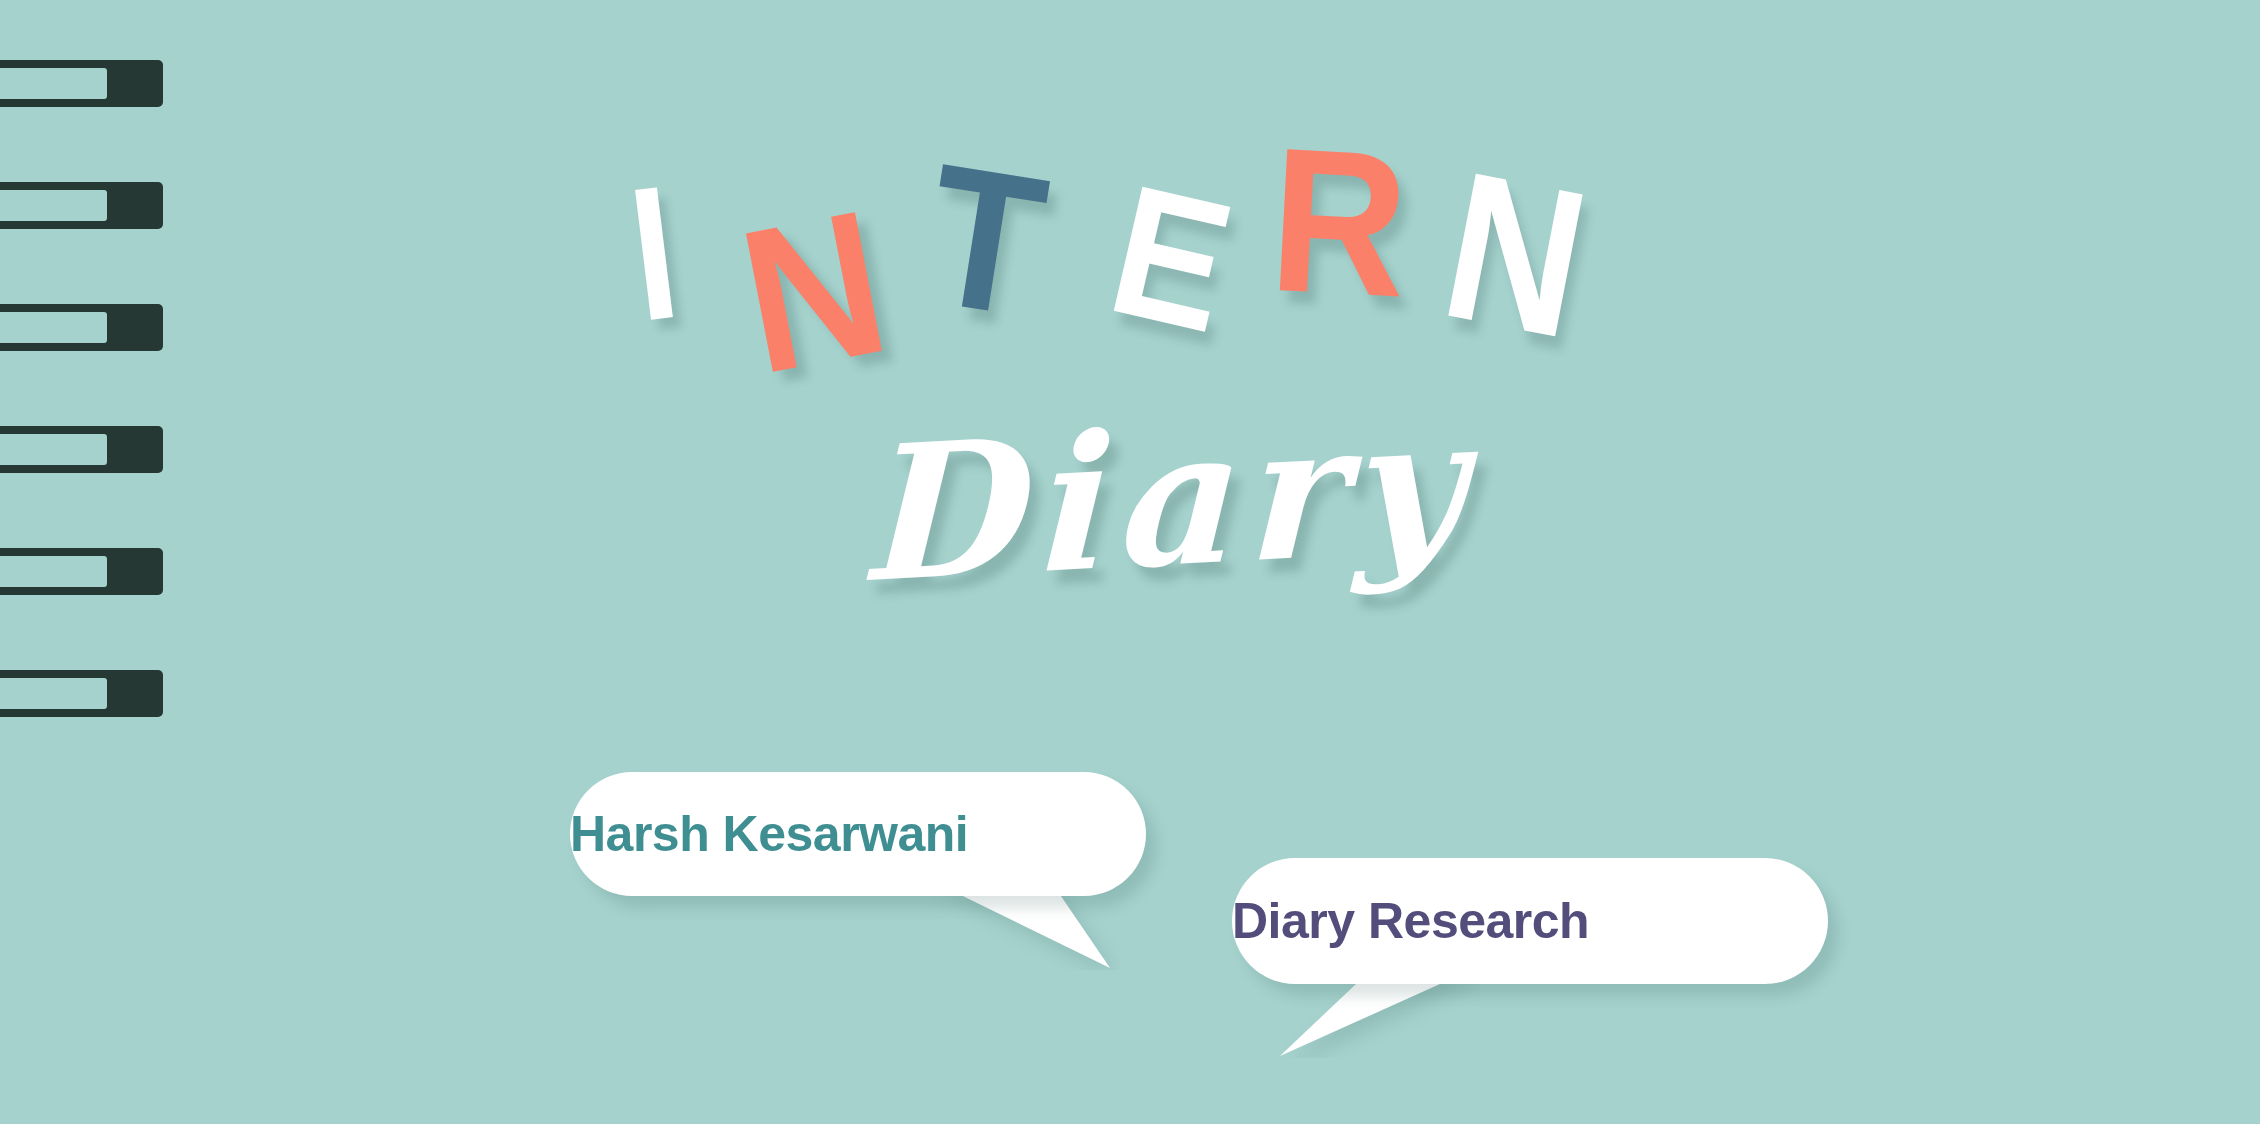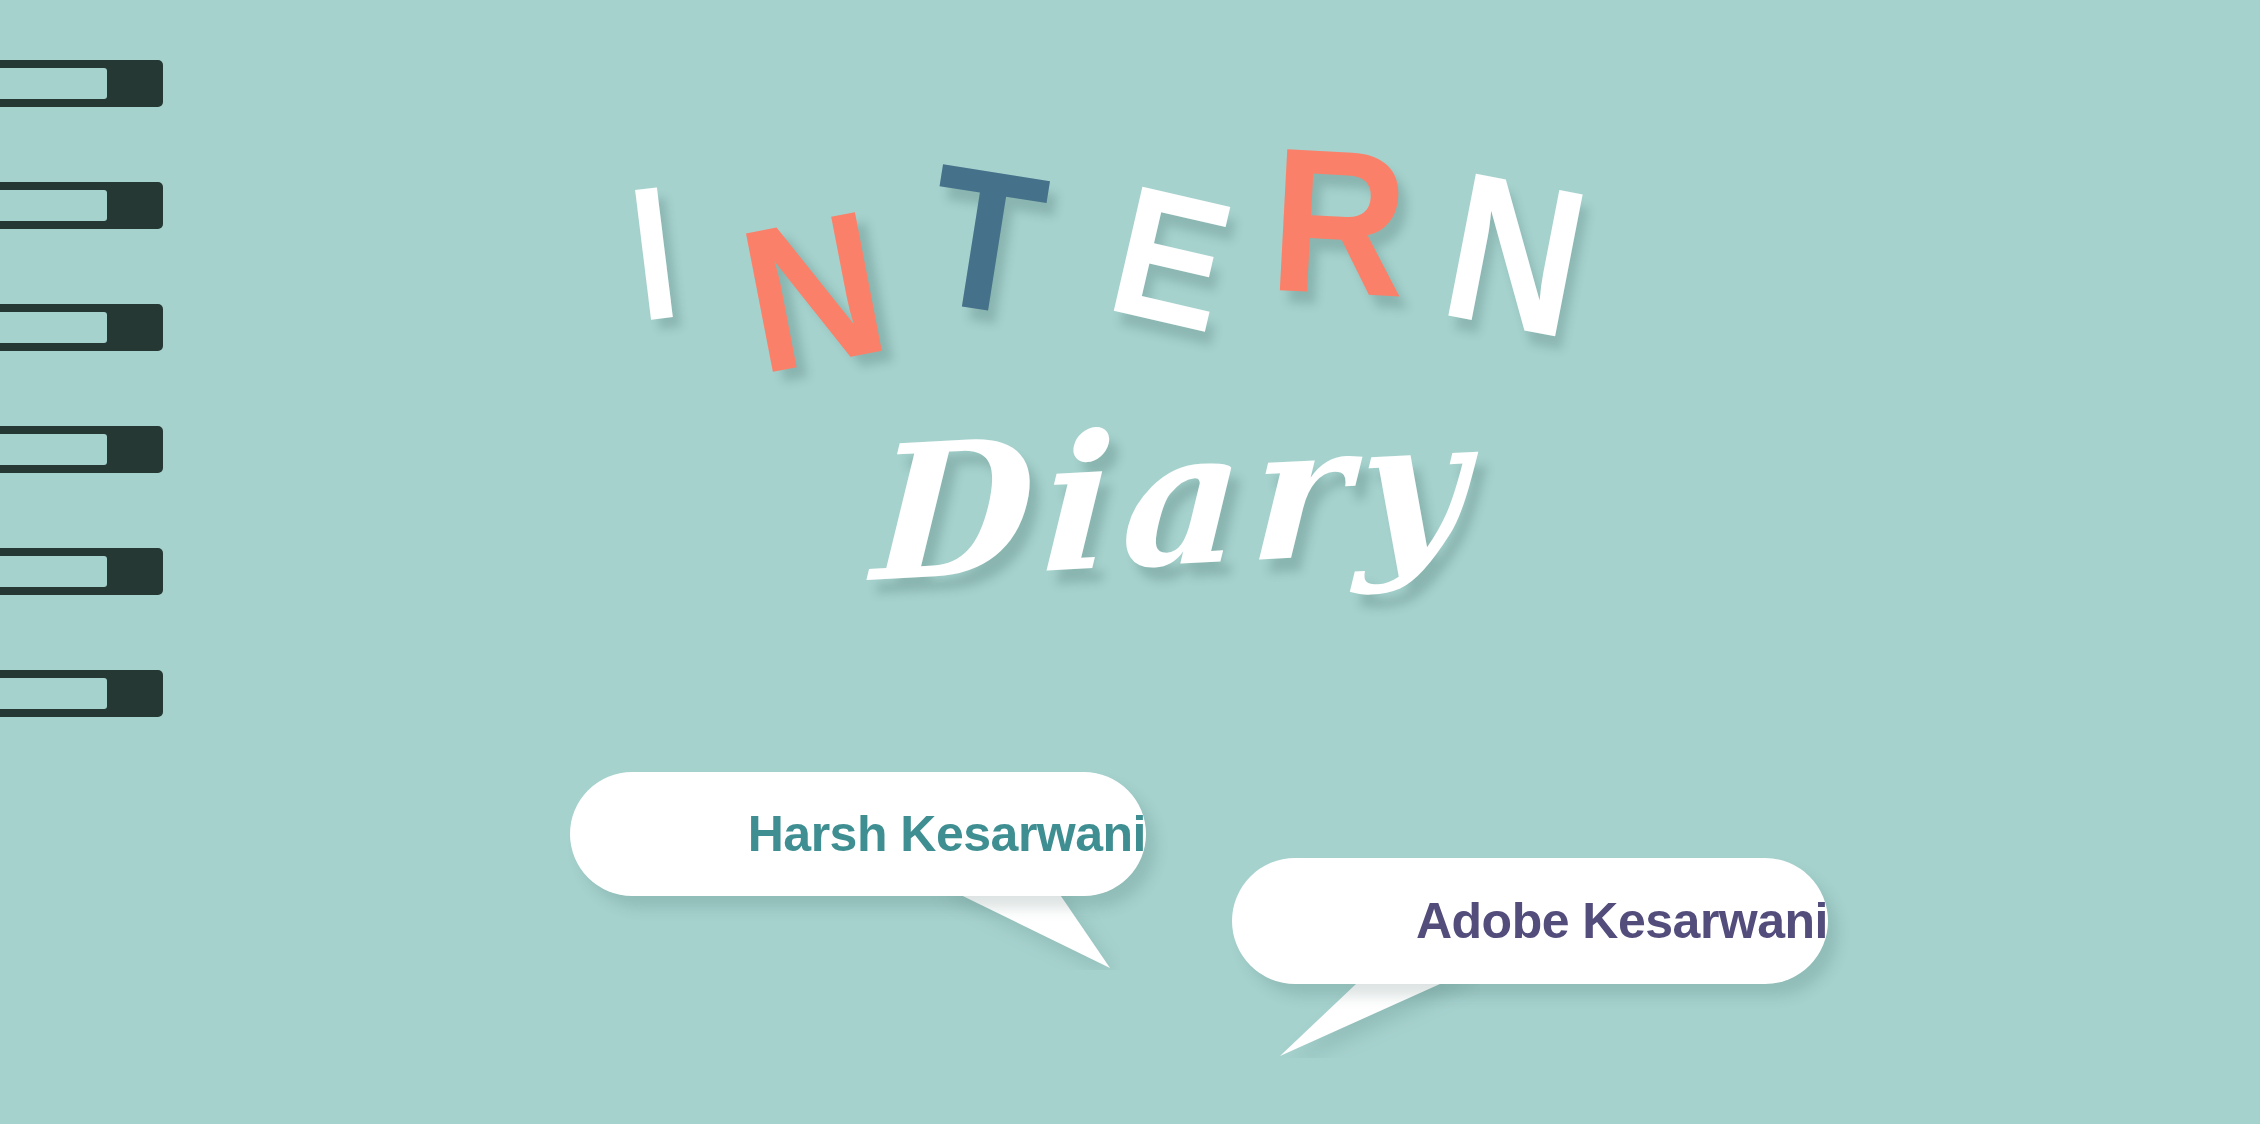--- a/index.html
+++ b/index.html
@@ -89,21 +89,21 @@
     text-shadow: 10px 14px 10px rgba(40,80,75,0.22);
     white-space: pre;
   }
 
   
   .bubble {
     position: absolute;
     background: #ffffff;
     display: flex;
     align-items: center;
-    justify-content: flex-end;
+    justify-content: flex-start;
     box-shadow: 10px 12px 14px rgba(40,80,75,0.16);
   }
   .bubble-label {
     font-family: "Liberation Sans", sans-serif;
     font-weight: bold;
     white-space: pre;
   }
 
   .bubble-name {
     left: 570px;
@@ -188,16 +188,16 @@
 
   <div class="bubble bubble-name">
     <span class="bubble-label">Harsh Kesarwani</span>
   </div>
 
   <svg class="tail-org" viewBox="0 0 200 92">
     <polygon points="200,0 95,0 0,90" fill="#ffffff" style="filter: drop-shadow(8px 10px 9px rgba(40,80,75,0.16));"></polygon>
   </svg>
 
   <div class="bubble bubble-org">
-    <span class="bubble-label">Adobe Kesarwani</span>
+    <span class="bubble-label">Diary Research</span>
   </div>
 
 </div>
 
 </body></html>

